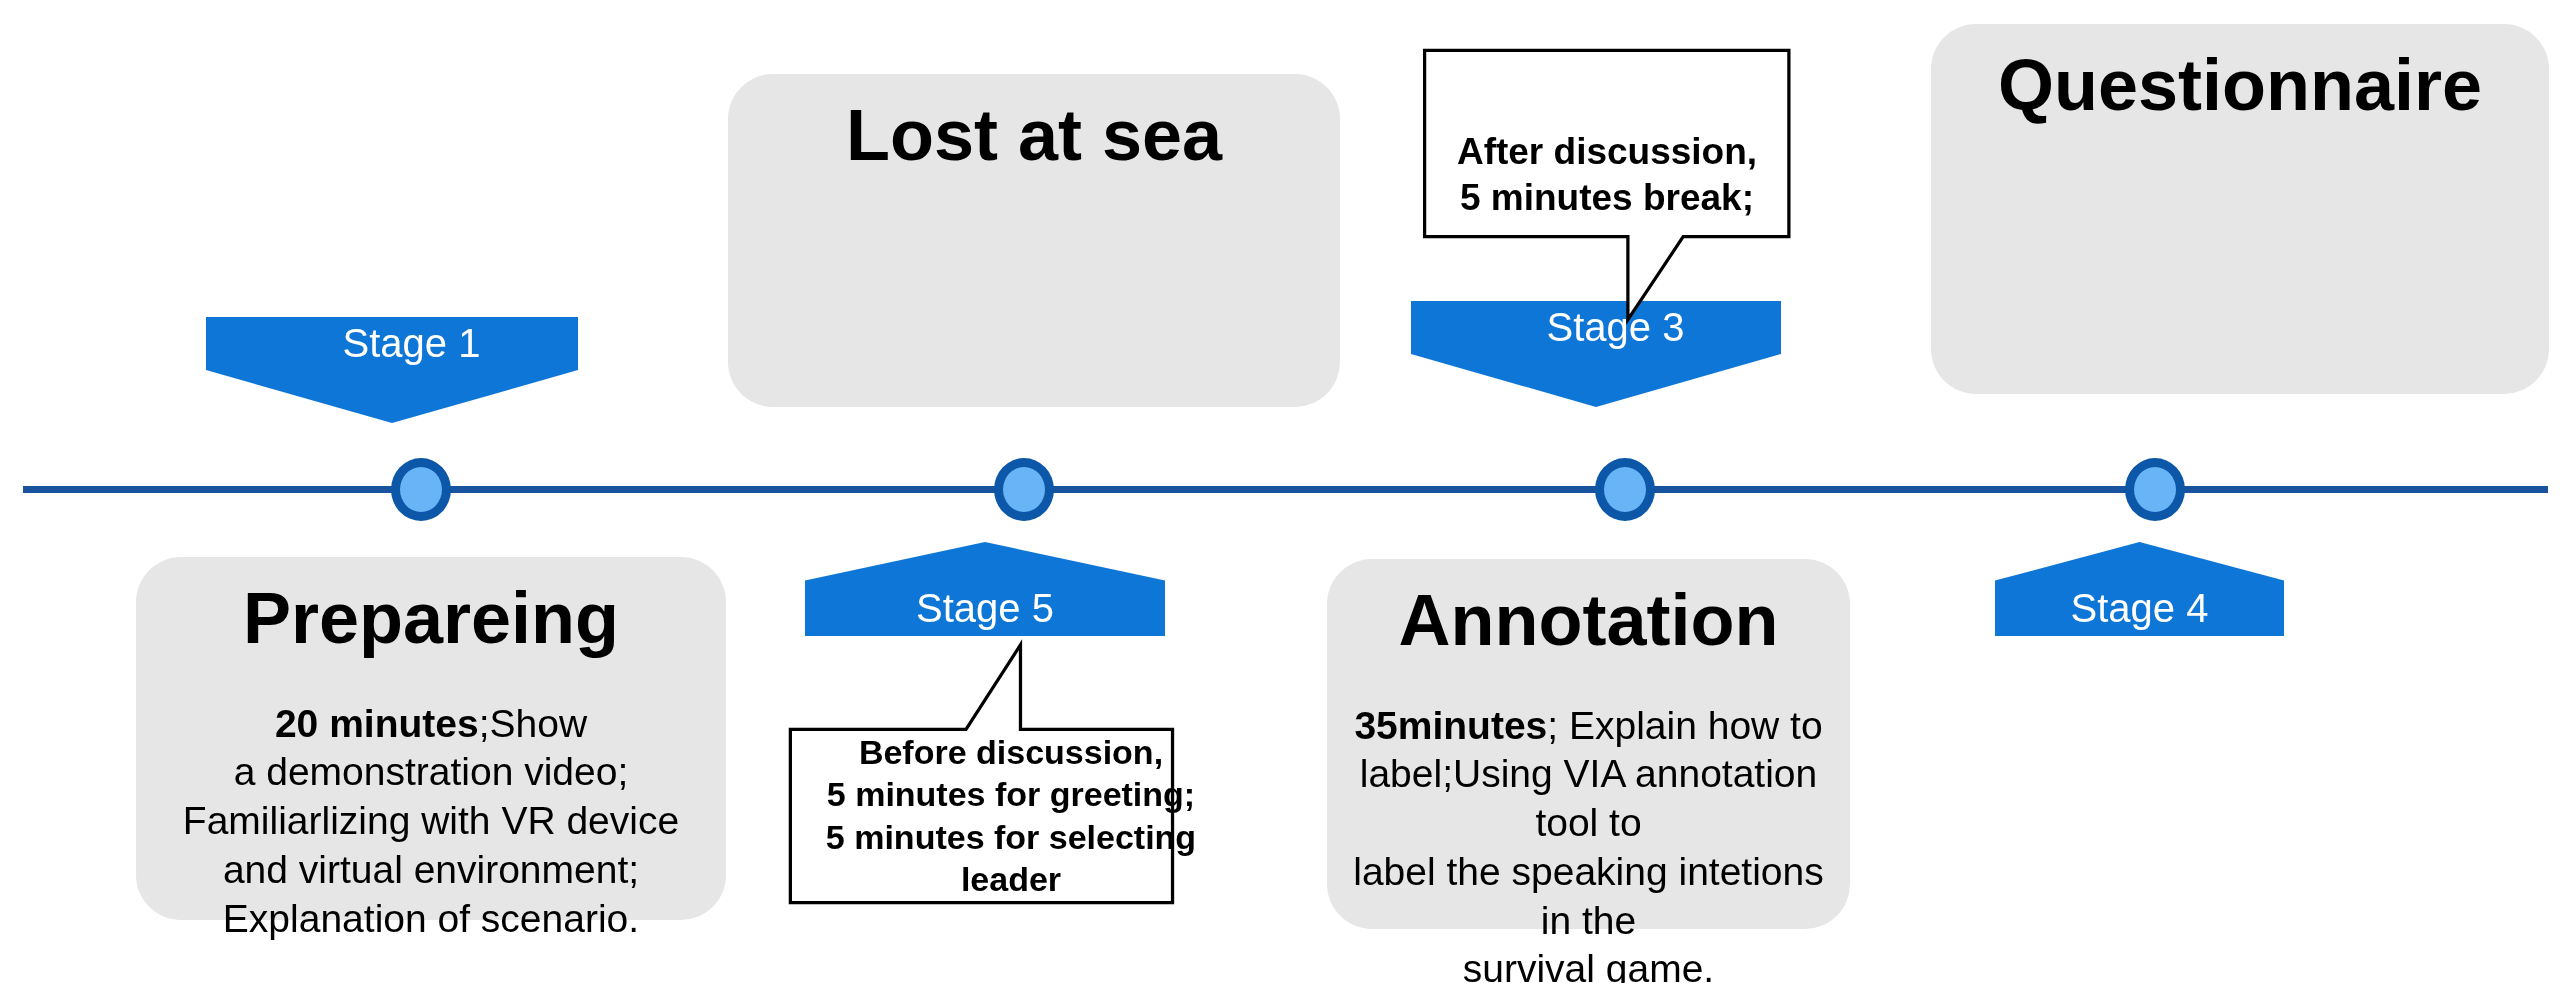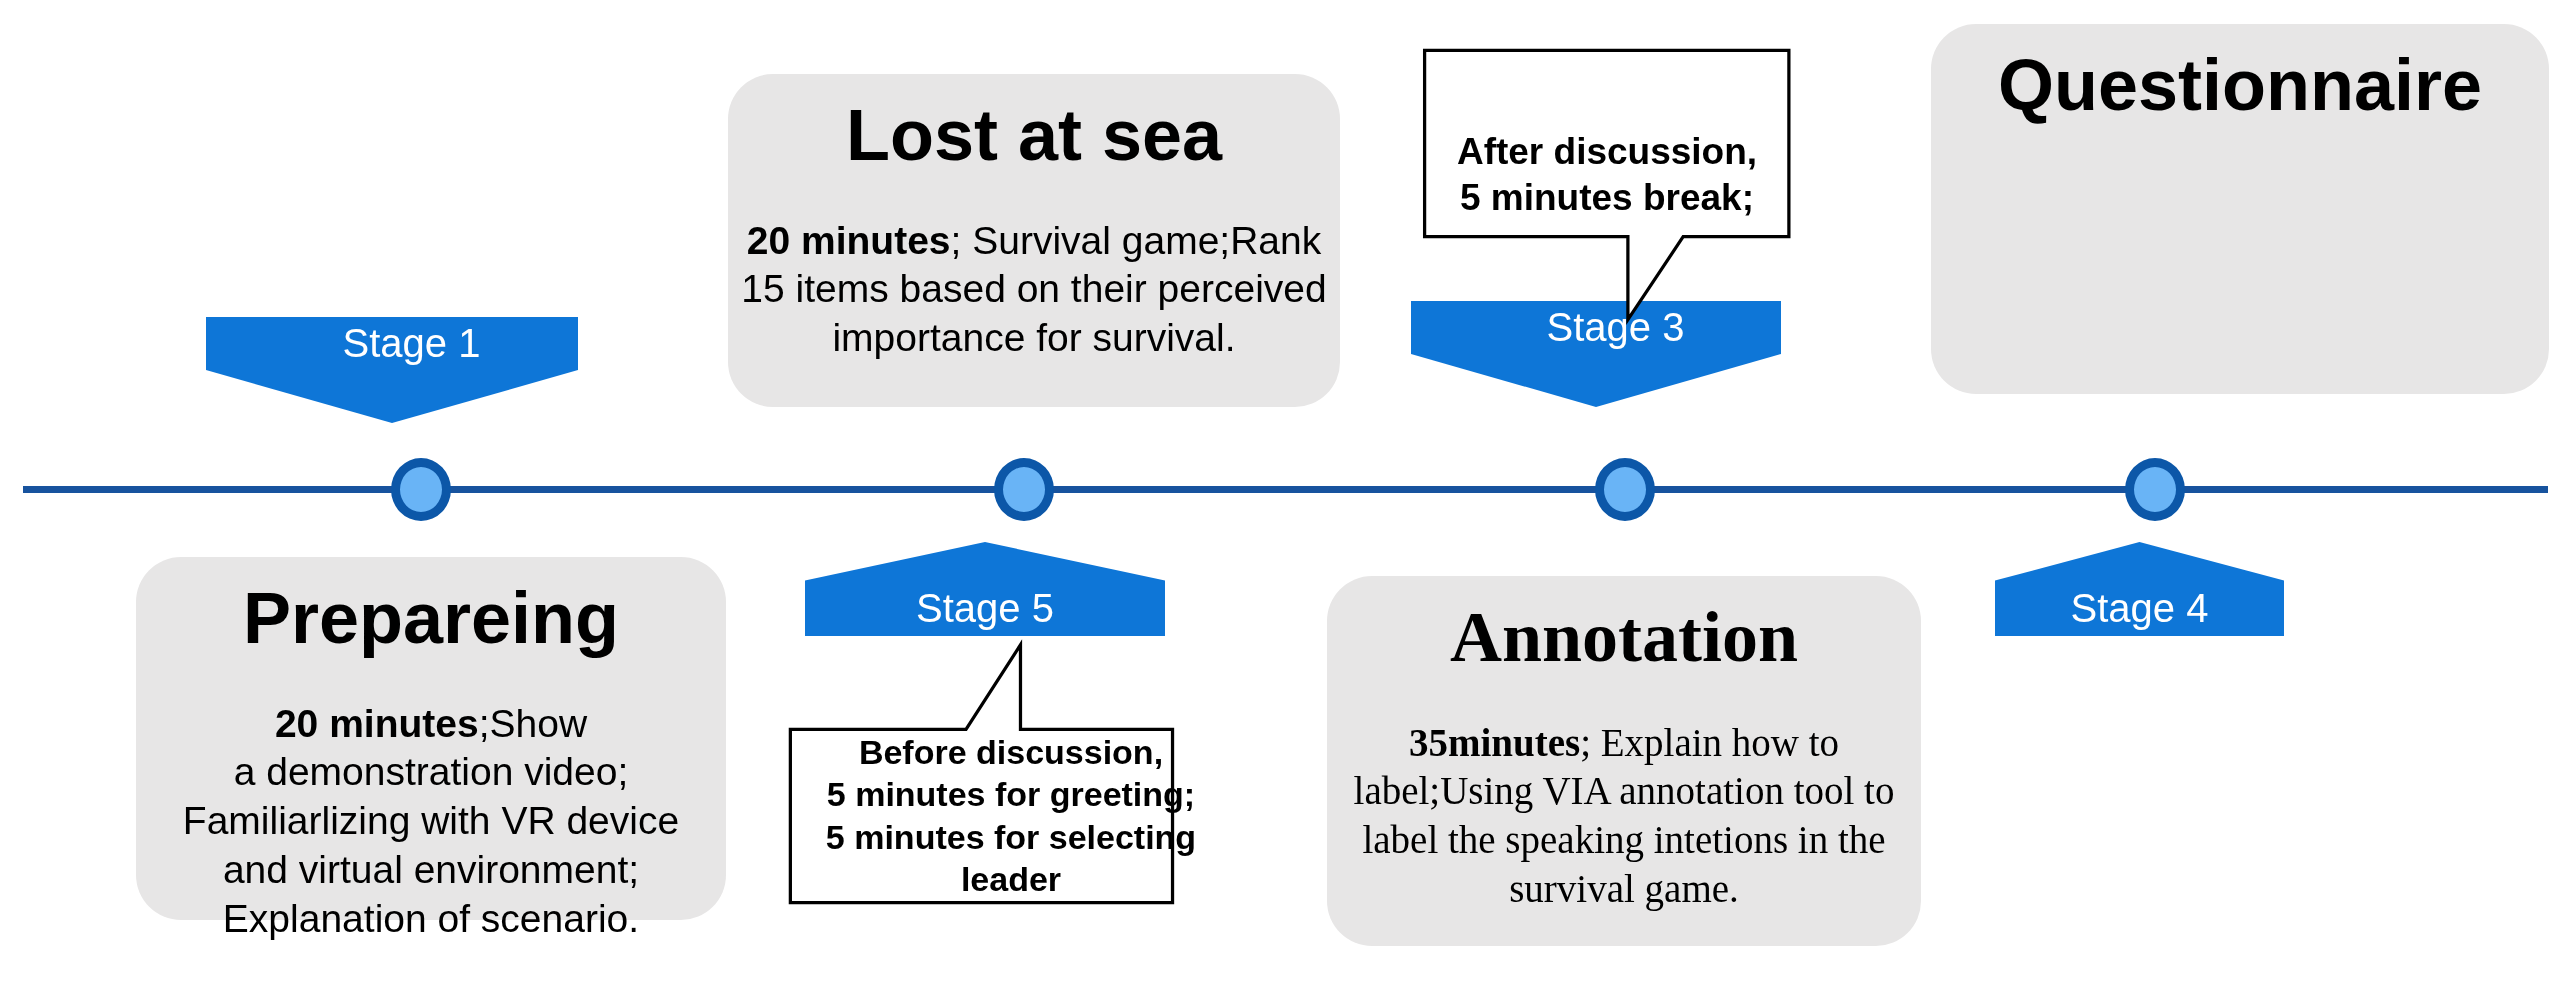--- a/index.html
+++ b/index.html
@@ -56,21 +56,21 @@
   .infobox{
     position:absolute;
     background:var(--box-grey,#E7E6E6);
     border-radius:45px;
     text-align:center;
     z-index:2;
   }
   .box-lost{left:728px;top:26px;width:612px;height:333px;margin-top:48px;}
   .box-questionnaire{left:1931px;top:24.4px;width:618px;height:370px;}
   .box-prepareing{left:136px;top:557px;width:590px;height:363px;}
-  .box-annotation{left:1327px;top:576px;width:594px;height:370px;font-family:Liberation Serif, serif;}
+  .box-annotation{left:1327px;top:559px;width:523px;height:370px;}
   .box-title{
     margin:21px 8.1px 0 8.1px;
     font-size:72px;font-weight:bold;line-height:1.12;
   }
   .box-body{
     margin:41px 6.5px 0 6.5px;
     font-size:39px;line-height:1.25;
     white-space:pre-line;
   }
   .dur{font-weight:bold;}
@@ -112,23 +112,20 @@
   </div>
   <div class="banner banner-down banner-3">
     <div class="stage-lbl">Stage 3</div>
   </div>
   <div class="banner banner-up banner-4">
     <div class="stage-lbl">Stage 4</div>
   </div>
 
   <div class="infobox box-lost">
     <div class="box-title">Lost at sea</div>
-    <div class="box-body"><span class="dur">20 minutes</span><span>; Survival game;Rank
-15 items based on their perceived
-importance for survival.</span></div>
   </div>
 
   <div class="infobox box-questionnaire">
     <div class="box-title">Questionnaire</div>
   </div>
 
   <div class="infobox box-prepareing">
     <div class="box-title">Prepareing</div>
     <div class="box-body"><span class="dur">20 minutes</span><span>;Show
 a demonstration video;

